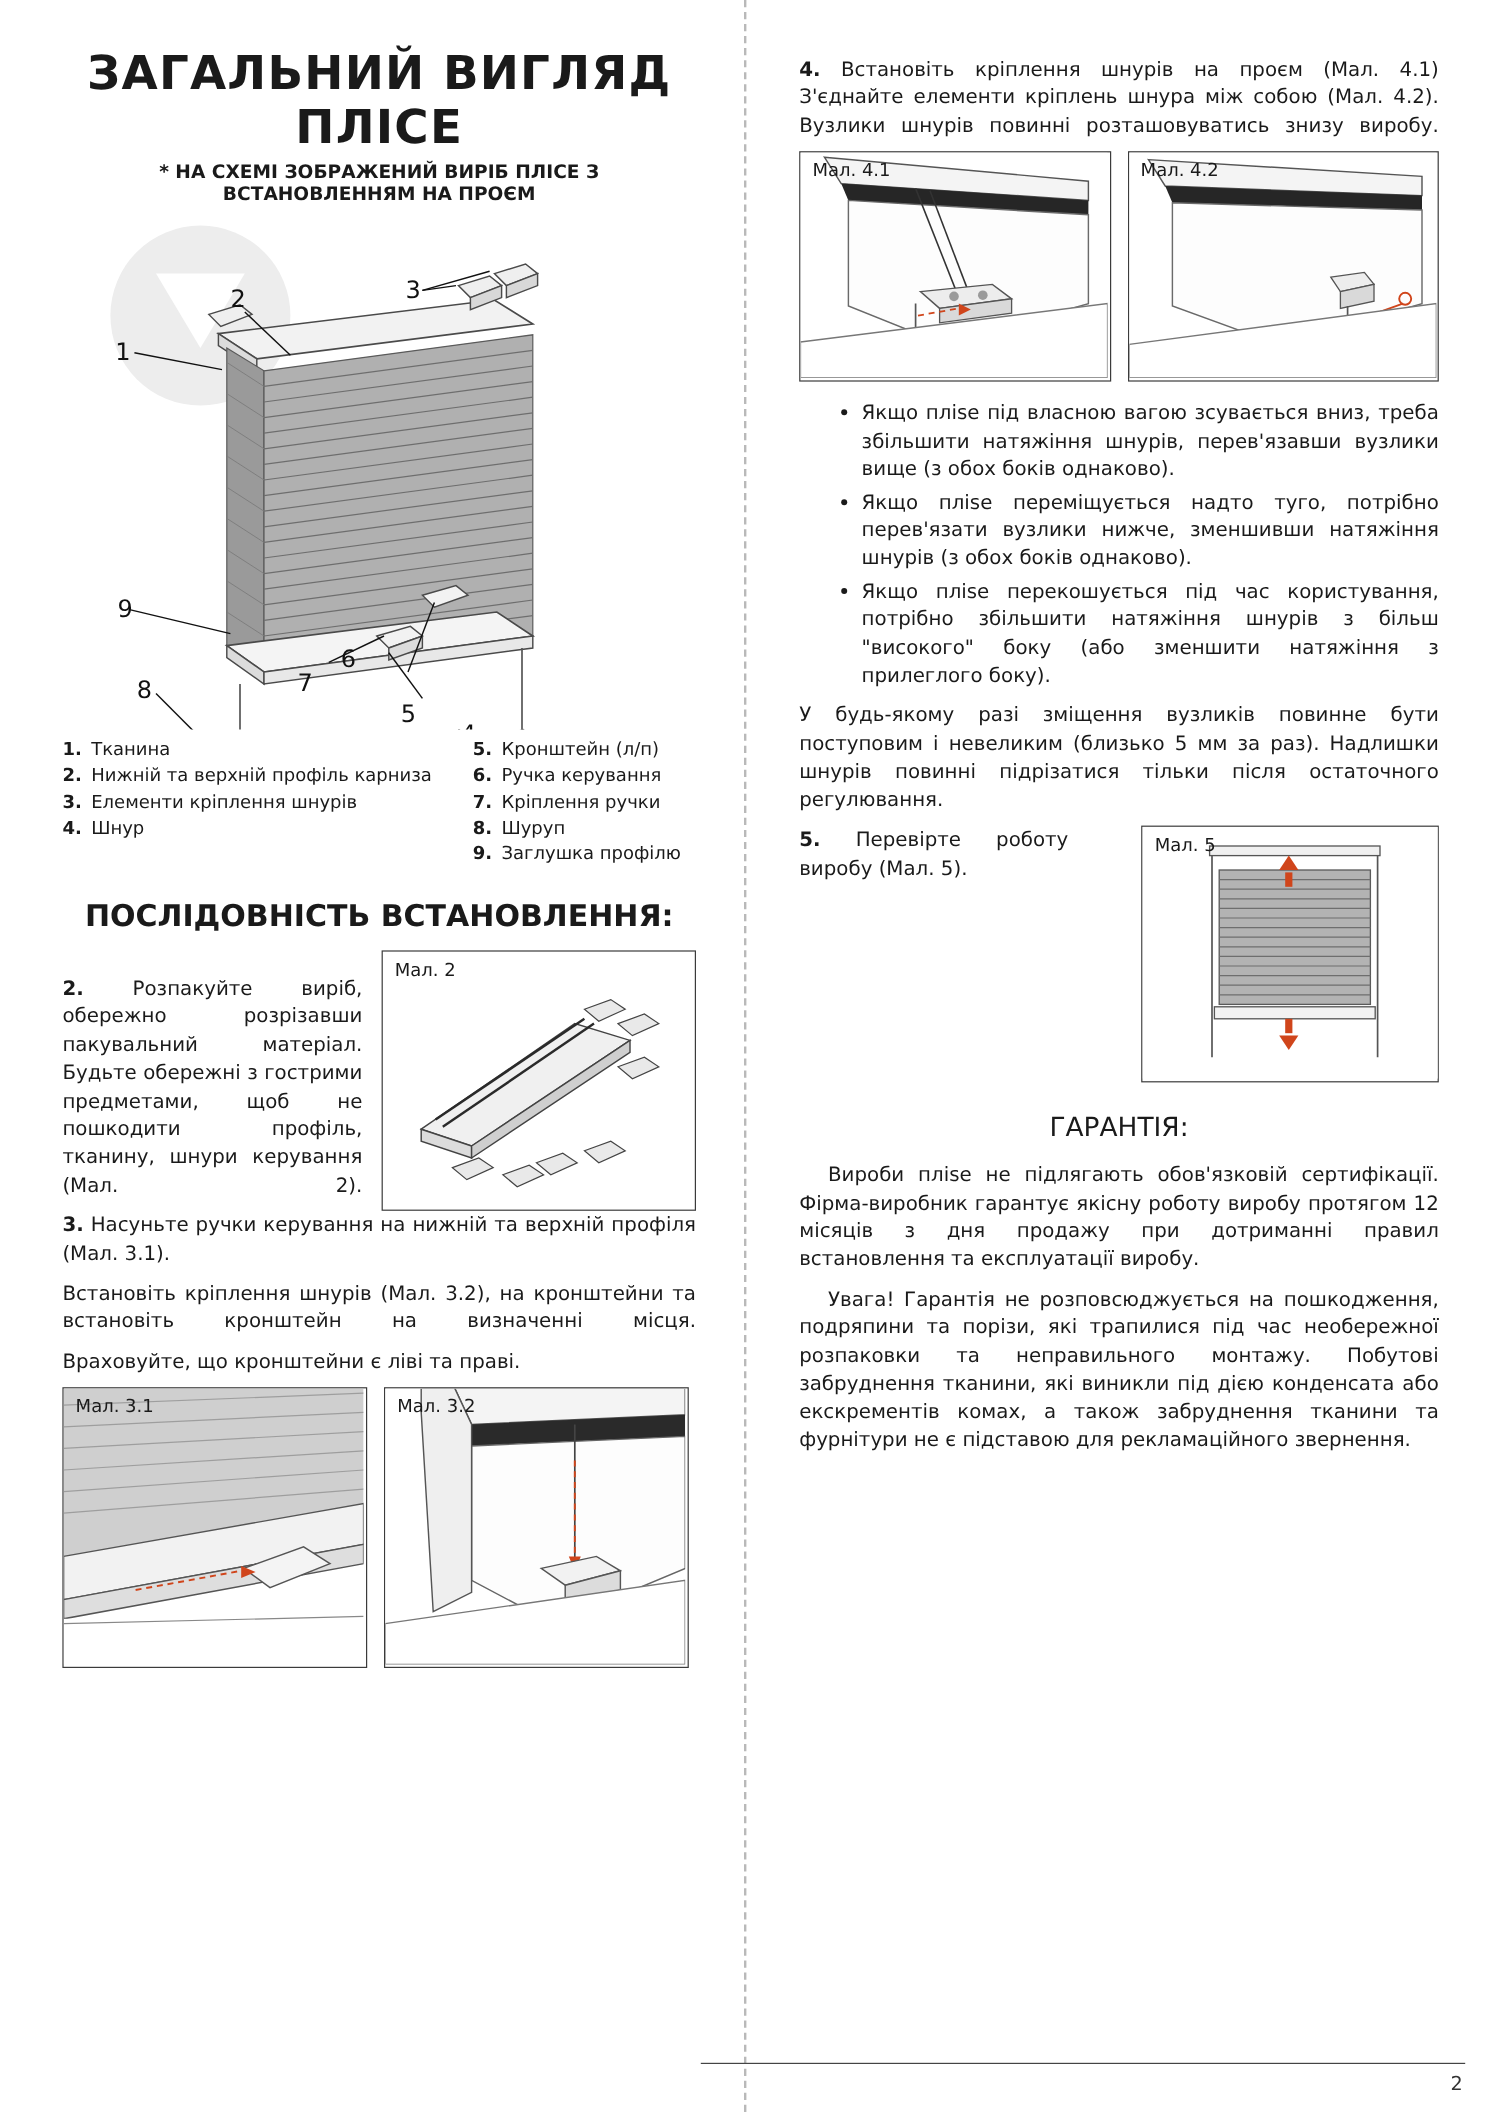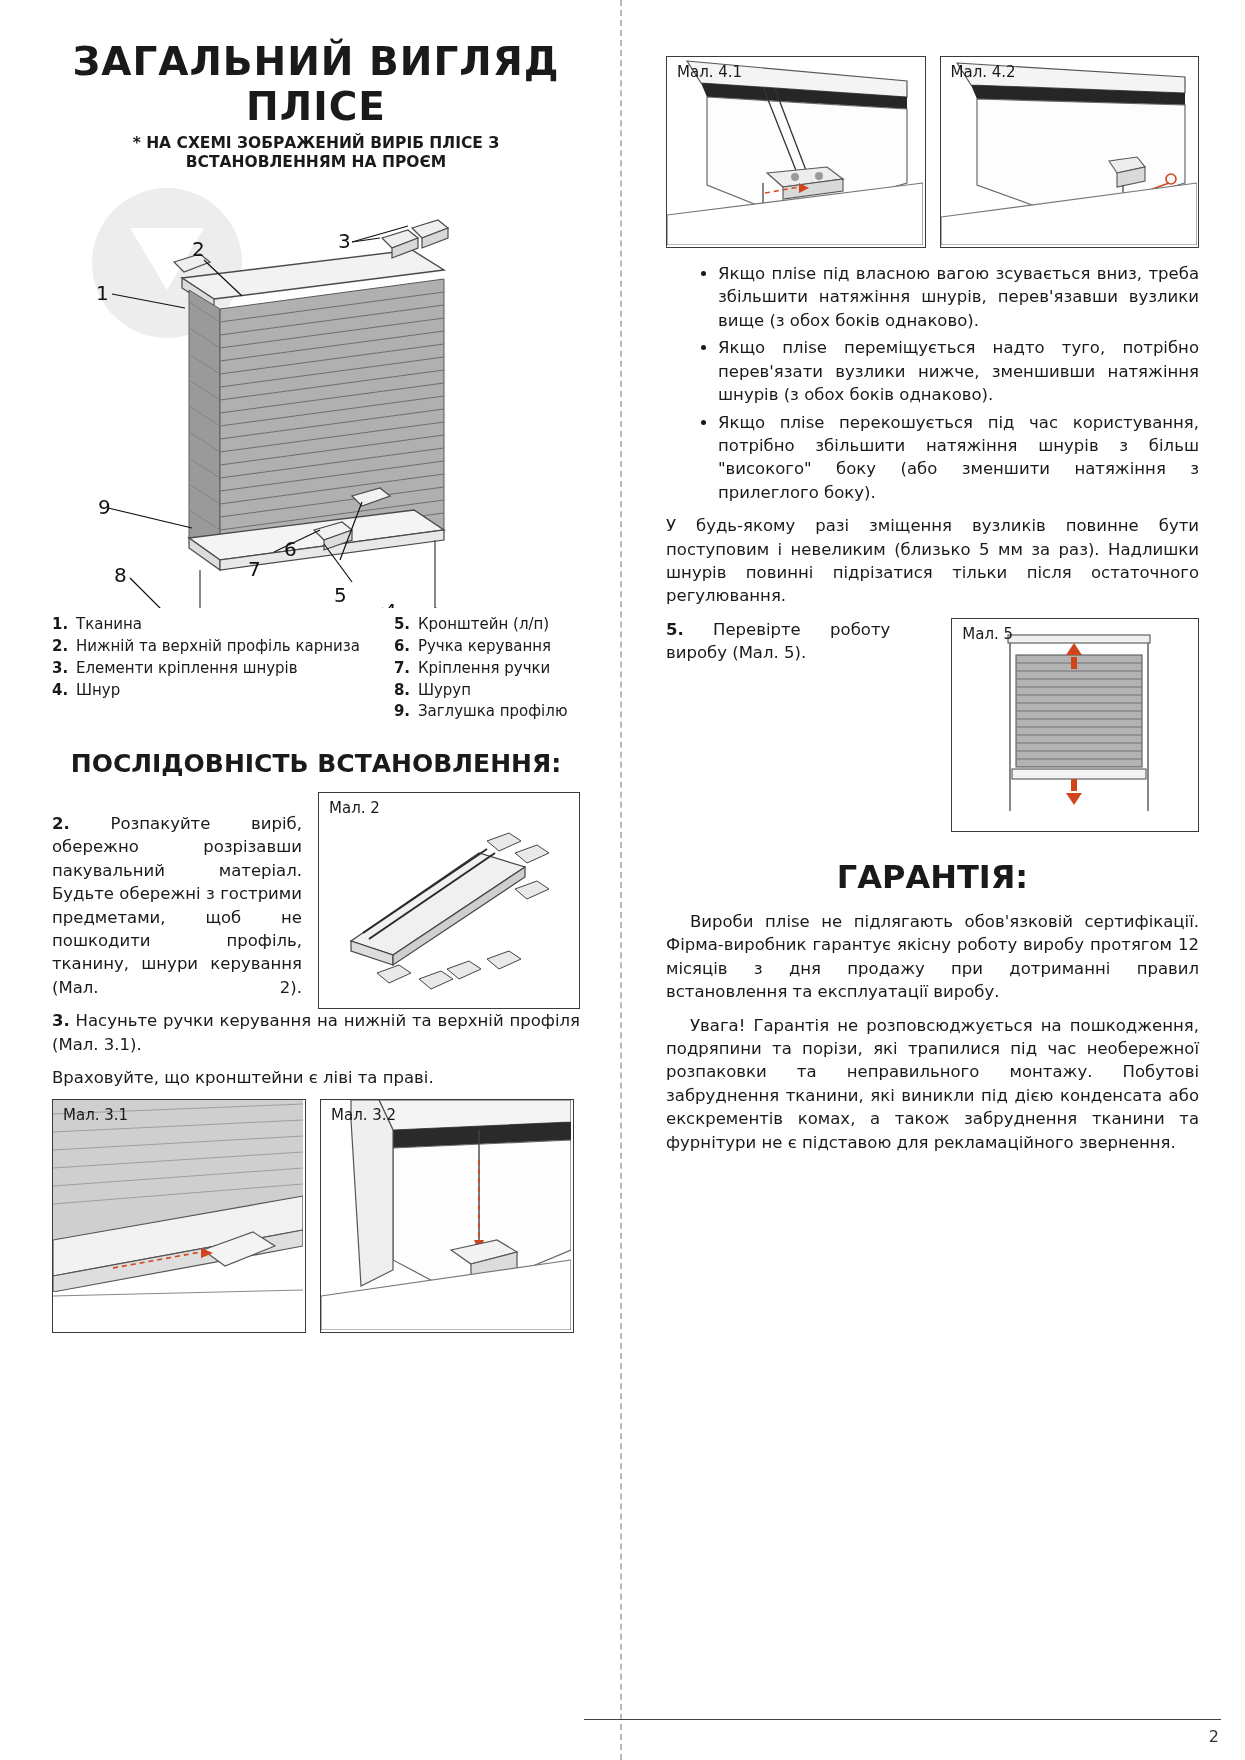--- a/index.html
+++ b/index.html
@@ -45,22 +45,22 @@
     margin-bottom:6px;
   }
   h2.section{
     font-size:25px;
     font-weight:bold;
     text-align:center;
     margin:26px 0 14px 0;
     letter-spacing:0px;
   }
   h2.guarantee{
-    font-size:32px;
-    font-weight:bold;
+    font-size:22px;
+    font-weight:normal;
     text-align:center;
     margin:26px 0 14px 0;
   }
 
   
   .main-figure{
     position:relative;
     height:430px;
     margin:4px 0 6px 0;
   }
@@ -339,20 +339,21 @@
             <polygon points="128,176 150,168 162,176 140,186"></polygon>
             <polygon points="168,166 190,158 202,166 180,176"></polygon>
             <polygon points="58,180 80,172 92,180 70,190"></polygon>
             <polygon points="100,186 122,178 134,186 112,196"></polygon>
           </g>
         </svg>
       </div>
     </div>
 
     <p class="body"><b>3.</b> <span>Насуньте ручки керування на нижній та верхній профіля (Мал. 3.1).</span></p>
+    <p class="body justify-spread">Встановіть кріплення шнурів (Мал. 3.2), на кронштейни та встановіть кронштейн на визначенні місця.</p>
     <p class="body">Враховуйте, що кронштейни є ліві та праві.</p>
 
     <div class="figrow">
       <div class="fig" style="width:252px;height:232px;">
         <span class="cap">Мал. 3.1</span>
         <svg width="250" height="230" viewBox="0 0 250 230">
           <polygon points="0,0 250,0 250,96 0,140" fill="#cfcfcf"></polygon>
           <g stroke="#9e9e9e" stroke-width="1">
             <line x1="0" y1="14" x2="250" y2="4"></line>
             <line x1="0" y1="32" x2="250" y2="20"></line>
@@ -388,20 +389,21 @@
           <polygon points="130,150 176,140 196,152 150,164" fill="#f2f2f2" stroke="#555" stroke-width="1.2"></polygon>
           <polygon points="150,164 196,152 196,168 150,180" fill="#dcdcdc" stroke="#555" stroke-width="1.2"></polygon>
           <polygon points="0,196 250,160 250,230 0,230" fill="#ffffff" stroke="#777" stroke-width="1.2"></polygon>
         </svg>
       </div>
     </div>
   </div>
 
   <div class="col col-right">
 
+    <p class="body justify-spread"><b>4.</b> <span>Встановіть кріплення шнурів на проєм (Мал. 4.1) З'єднайте елементи кріплень шнура між собою (Мал. 4.2). Вузлики шнурів повинні розташовуватись знизу виробу.</span></p>
 
     <div class="figrow">
       <div class="fig" style="width:258px;height:190px;">
         <span class="cap">Мал. 4.1</span>
         <svg width="256" height="188" viewBox="0 0 256 188">
           <rect x="0" y="0" width="256" height="188" fill="#fff"></rect>
           <polygon points="20,4 240,24 240,40 34,26" fill="#f4f4f4" stroke="#555" stroke-width="1.2"></polygon>
           <polygon points="34,26 240,40 240,52 40,40" fill="#262626"></polygon>
           <polygon points="40,40 240,52 240,126 120,160 40,128" fill="#fdfdfd" stroke="#6a6a6a" stroke-width="1.2"></polygon>
           <g stroke="#333" stroke-width="1.3">

